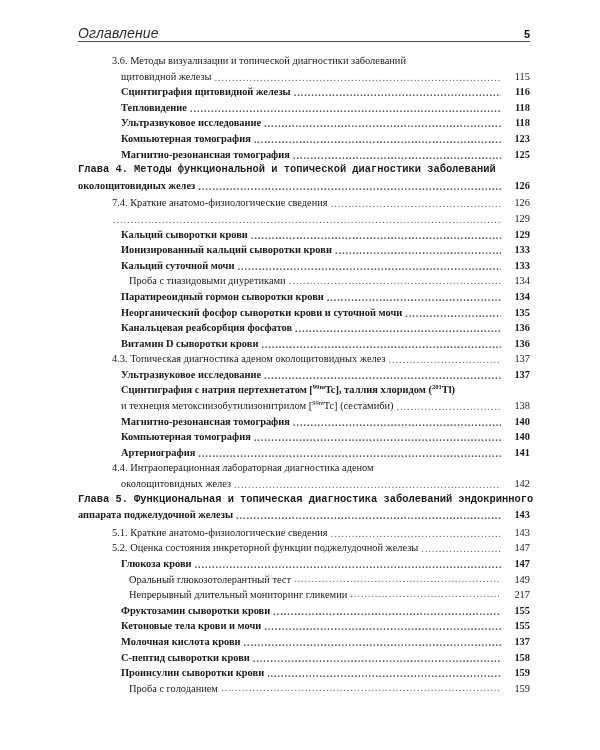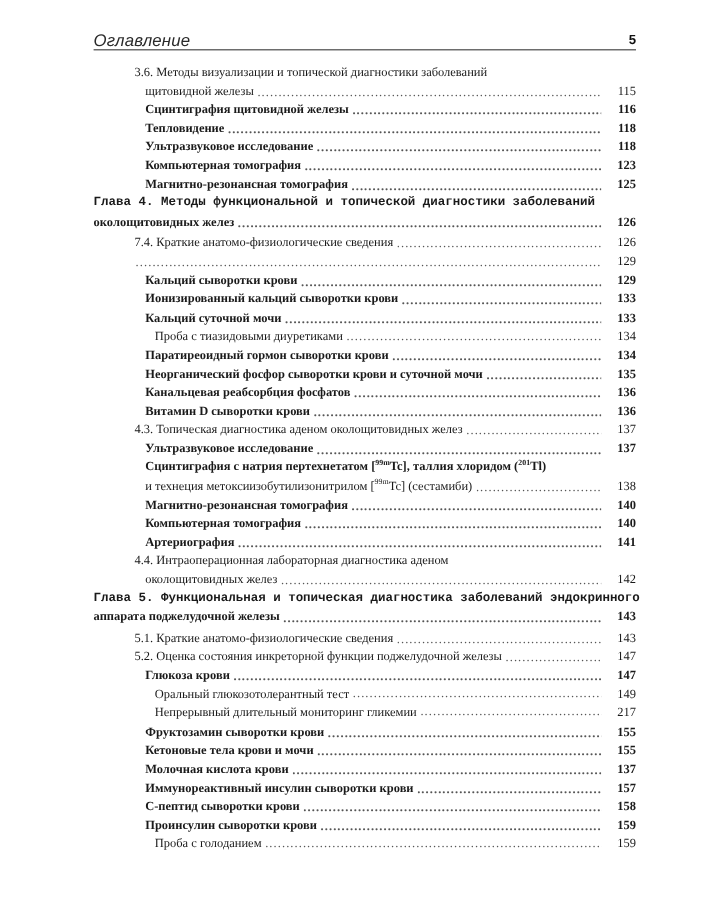--- a/index.html
+++ b/index.html
@@ -321,25 +321,20 @@
         <span class="label">Кетоновые тела крови и мочи</span>
         <span class="leader"></span>
         <span class="folio">155</span>
       </div>
       <div class="entry lvl-2">
         <span class="label">Молочная кислота крови</span>
         <span class="leader"></span>
         <span class="folio">137</span>
       </div>
       <div class="entry lvl-2">
-        <span class="label">Иммунореактивный инсулин сыворотки крови</span>
-        <span class="leader"></span>
-        <span class="folio">157</span>
-      </div>
-      <div class="entry lvl-2">
         <span class="label">С-пептид сыворотки крови</span>
         <span class="leader"></span>
         <span class="folio">158</span>
       </div>
       <div class="entry lvl-2">
         <span class="label">Проинсулин сыворотки крови</span>
         <span class="leader"></span>
         <span class="folio">159</span>
       </div>
       <div class="entry lvl-3">

